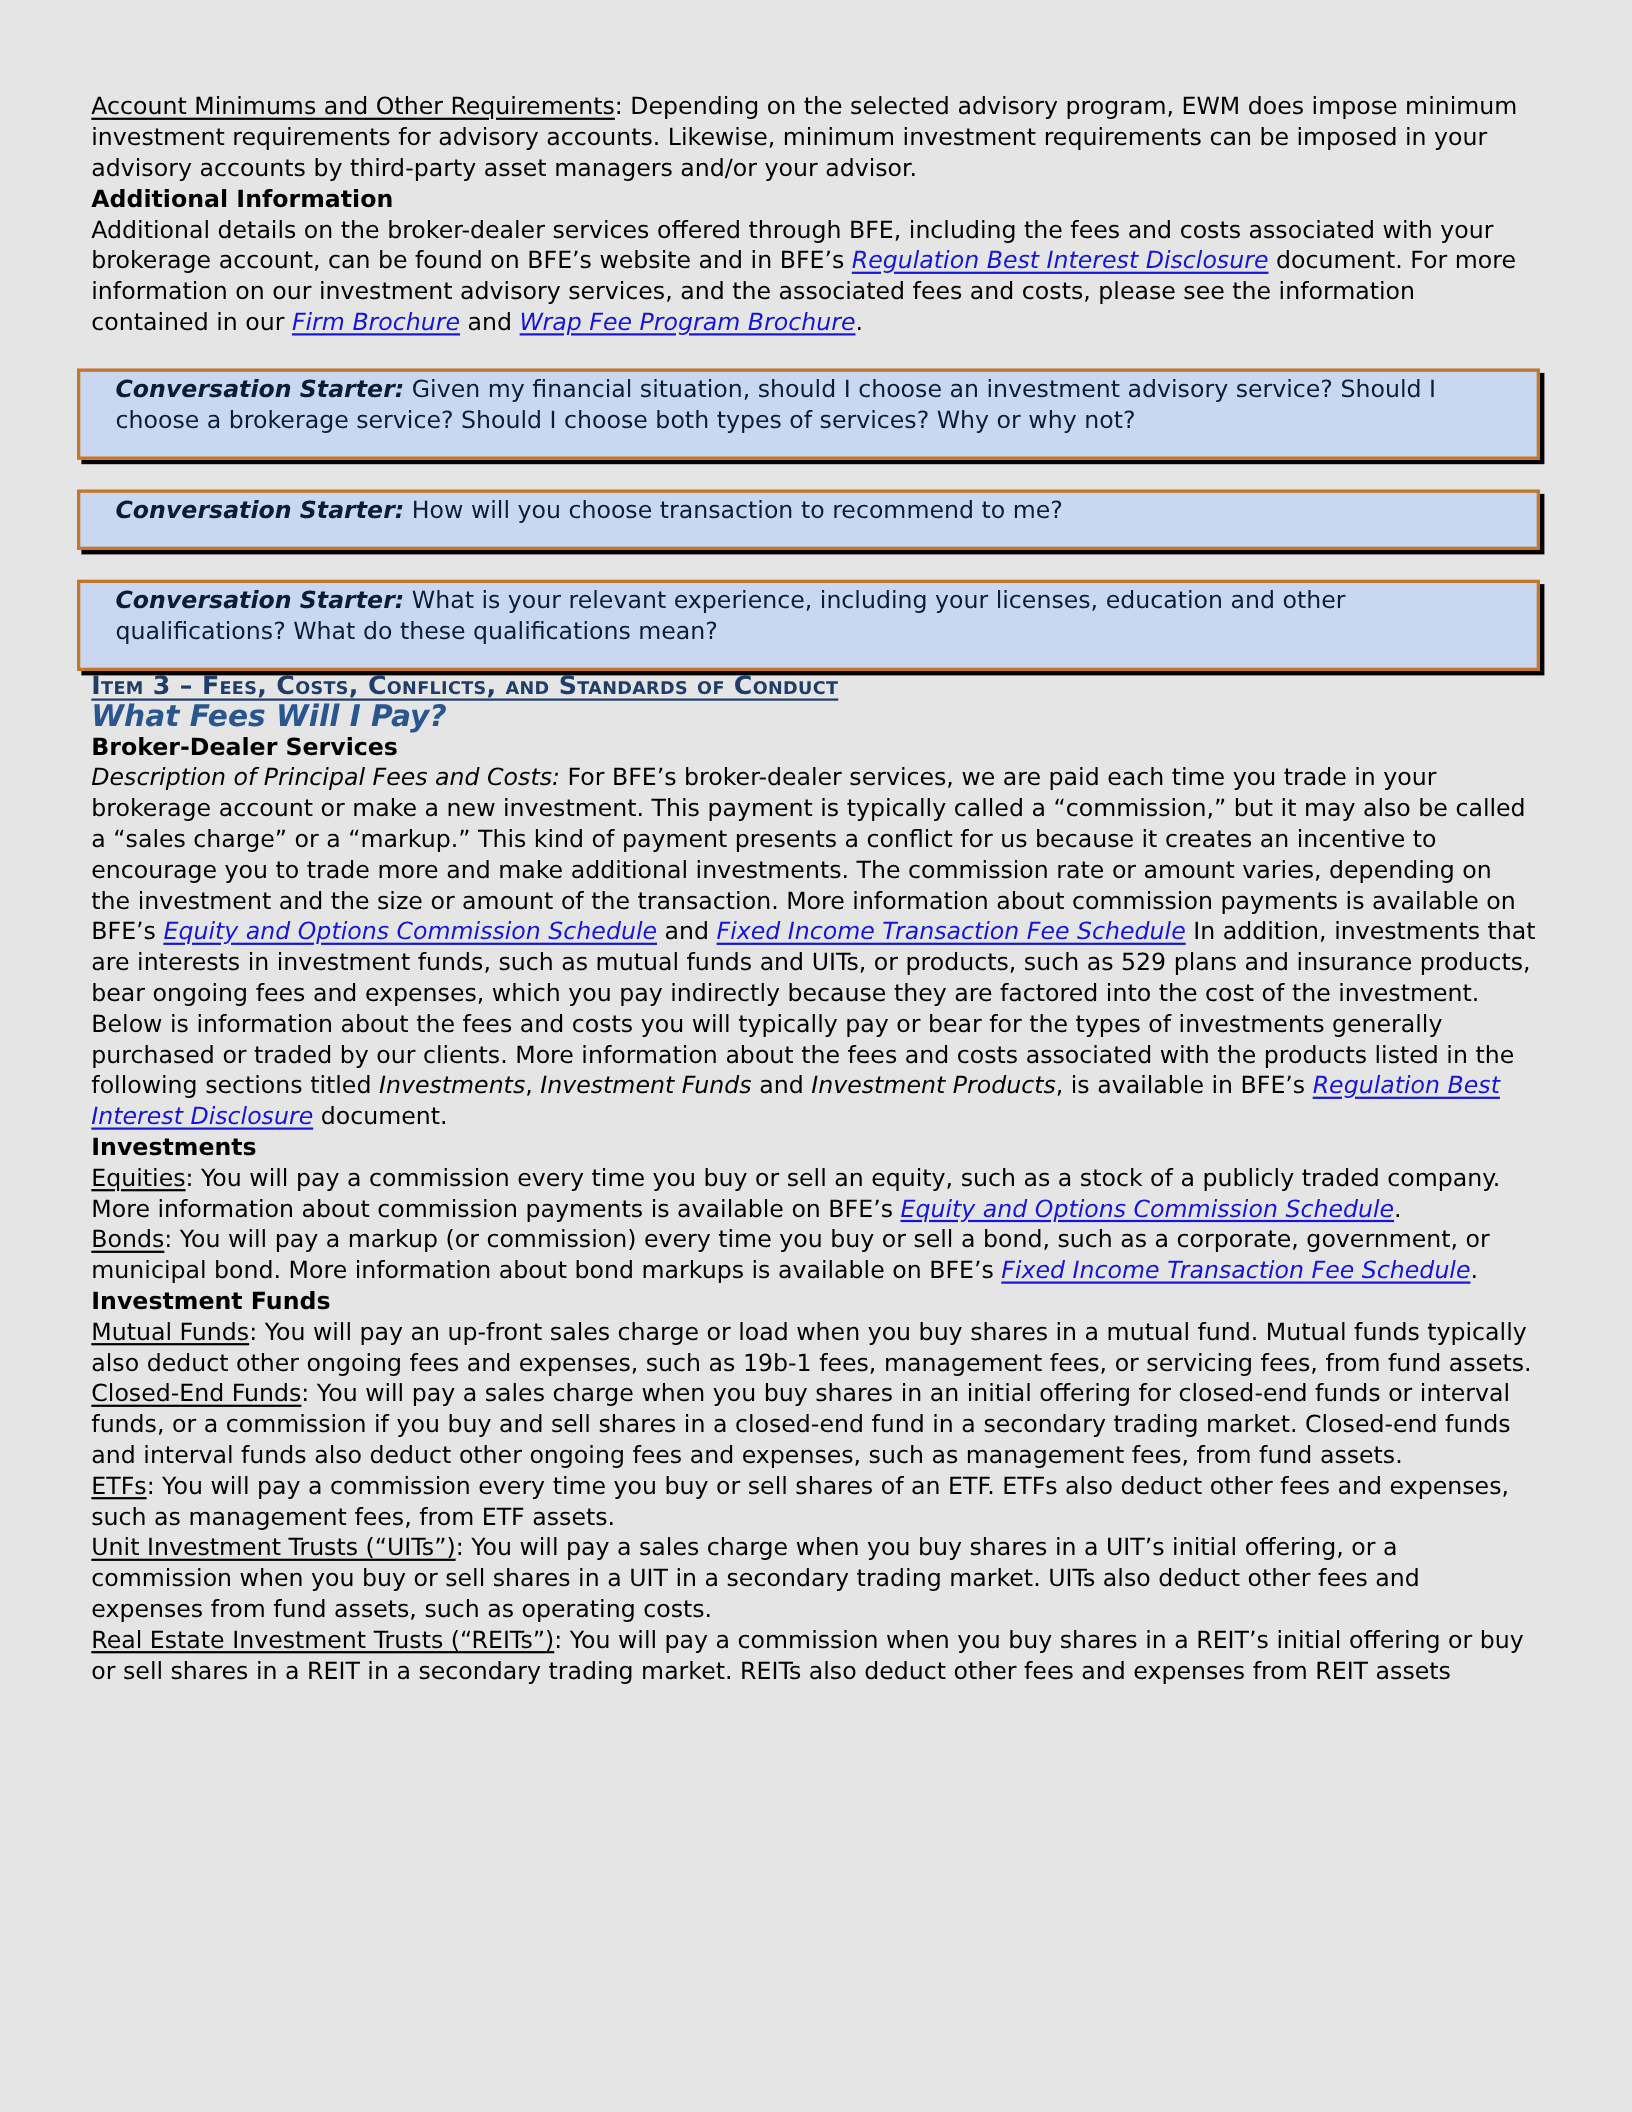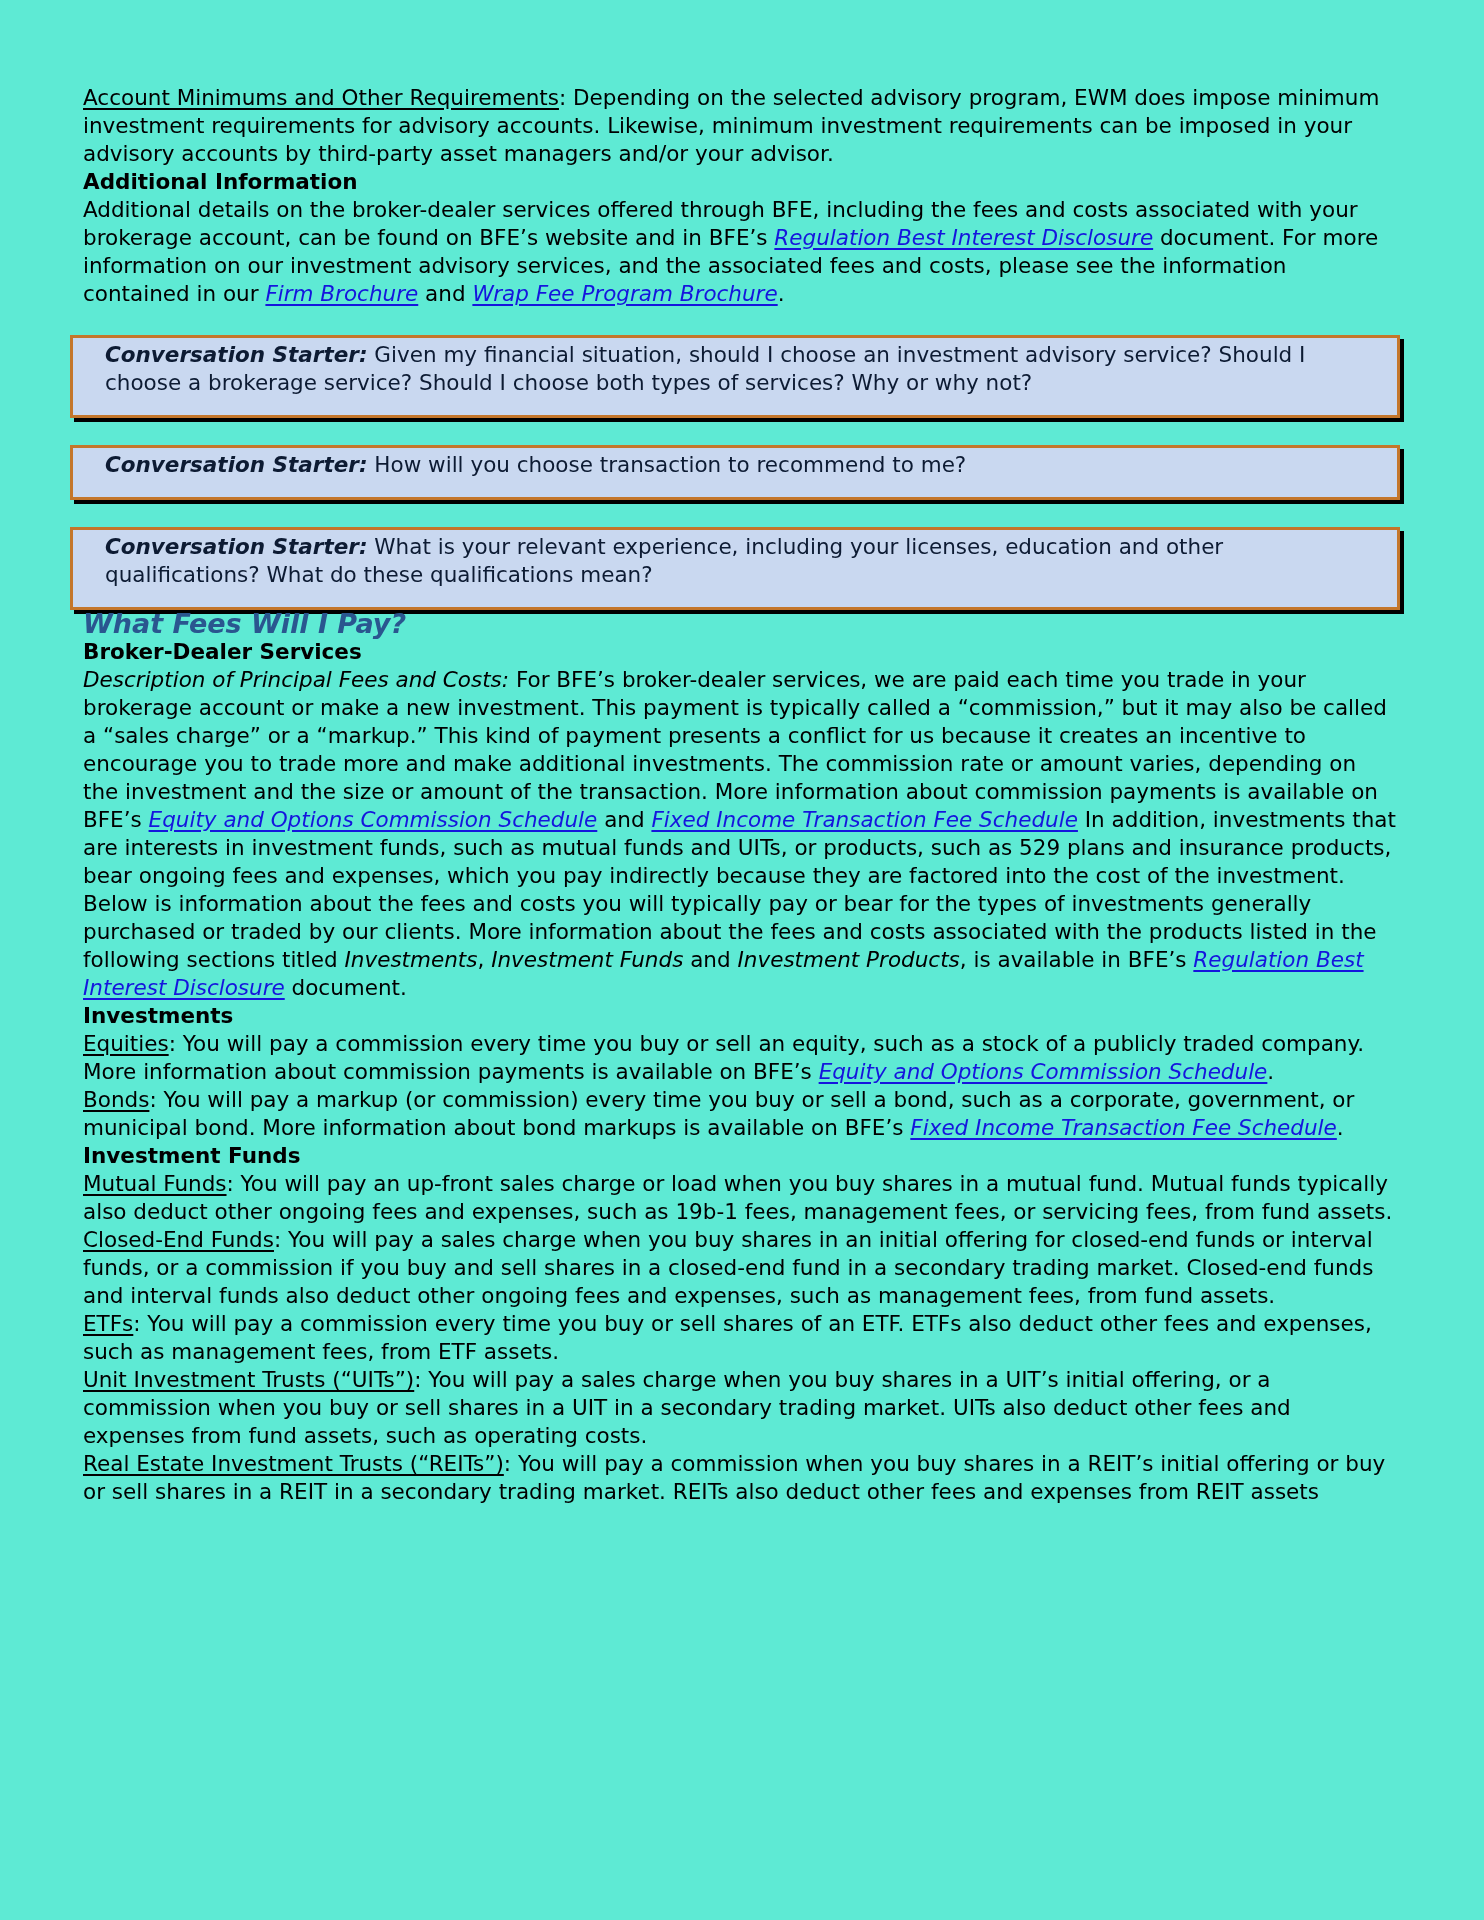--- a/index.html
+++ b/index.html
@@ -7,21 +7,21 @@
     --callout-border:#c4762b;
     --heading-navy:#1f3d68;
     --subheading-blue:#2a568f;
     --link-blue:#1515dd;
     --box-text:#0d1b33;
   }
   html,body{margin:0;padding:0;background:#ffffff;}
   .page{
     position:relative;
     width:1484px;height:1920px;
-    background:#5eead4;
+    background:#e5e5e5;
     box-sizing:border-box;
     padding:84px 87px 0 83px;
     font-family:"DejaVu Sans","Liberation Sans",sans-serif;
     font-size:21.5px;
     line-height:28px;
     color:#000000;
     overflow:hidden;
   }
   .content{width:1314px;}
   .content p{margin:0;}
@@ -72,20 +72,21 @@
       <p class="body"><span class="">Additional details on the broker-dealer services offered through BFE, including the fees and costs associated with your brokerage account, can be found on BFE’s website and in BFE’s </span><a class="lnk" href="#">Regulation Best Interest Disclosure</a><span class=""> document. For more information on our investment advisory services, and the associated fees and costs, please see the information contained in our </span><a class="lnk" href="#">Firm Brochure</a><span class=""> and </span><a class="lnk" href="#">Wrap Fee Program Brochure</a><span class="">.</span></p>
       <div class="callout gap">
         <p><span class="bi">Conversation Starter:</span><span class=""> Given my financial situation, should I choose an investment advisory service? Should I choose a brokerage service? Should I choose both types of services? Why or why not?</span></p>
       </div>
       <div class="callout gap">
         <p><span class="bi">Conversation Starter:</span><span class=""> How will you choose transaction to recommend to me?</span></p>
       </div>
       <div class="callout gap">
         <p><span class="bi">Conversation Starter:</span><span class=""> What is your relevant experience, including your licenses, education and other qualifications? What do these qualifications mean?</span></p>
       </div>
+      <p class="item-heading gap"><span class="">Item 3 – Fees, Costs, Conflicts, and Standards of Conduct</span></p>
       <p class="subheading gap-lg"><span class="">What Fees Will I Pay?</span></p>
       <p class="heading gap-lg"><span class="">Broker-Dealer Services</span></p>
       <p class="body"><span class="i">Description of Principal Fees and Costs:</span><span class=""> For BFE’s broker-dealer services, we are paid each time you trade in your brokerage account or make a new investment. This payment is typically called a “commission,” but it may also be called a “sales charge” or a “markup.” This kind of payment presents a conflict for us because it creates an incentive to encourage you to trade more and make additional investments. The commission rate or amount varies, depending on the investment and the size or amount of the transaction. More information about commission payments is available on BFE’s </span><a class="lnk" href="#">Equity and Options Commission Schedule</a><span class=""> and </span><a class="lnk" href="#">Fixed Income Transaction Fee Schedule</a><span class=""> In addition, investments that are interests in investment funds, such as mutual funds and UITs, or products, such as 529 plans and insurance products, bear ongoing fees and expenses, which you pay indirectly because they are factored into the cost of the investment. Below is information about the fees and costs you will typically pay or bear for the types of investments generally purchased or traded by our clients. More information about the fees and costs associated with the products listed in the following sections titled </span><span class="i">Investments</span><span class="">, </span><span class="i">Investment Funds</span><span class=""> and </span><span class="i">Investment Products</span><span class="">, is available in BFE’s </span><a class="lnk" href="#">Regulation Best Interest Disclosure</a><span class=""> document.</span></p>
       <p class="heading gap"><span class="">Investments</span></p>
       <p class="body"><span class="u">Equities</span><span class="">: You will pay a commission every time you buy or sell an equity, such as a stock of a publicly traded company. More information about commission payments is available on BFE’s </span><a class="lnk" href="#">Equity and Options Commission Schedule</a><span class="">.</span></p>
       <p class="body"><span class="u">Bonds</span><span class="">: You will pay a markup (or commission) every time you buy or sell a bond, such as a corporate, government, or municipal bond. More information about bond markups is available on BFE’s </span><a class="lnk" href="#">Fixed Income Transaction Fee Schedule</a><span class="">.</span></p>
       <p class="heading gap"><span class="">Investment Funds</span></p>
       <p class="body"><span class="u">Mutual Funds</span><span class="">: You will pay an up-front sales charge or load when you buy shares in a mutual fund. Mutual funds typically also deduct other ongoing fees and expenses, such as 19b-1 fees, management fees, or servicing fees, from fund assets.</span></p>
       <p class="body"><span class="u">Closed-End Funds</span><span class="">: You will pay a sales charge when you buy shares in an initial offering for closed-end funds or interval funds, or a commission if you buy and sell shares in a closed-end fund in a secondary trading market. Closed-end funds and interval funds also deduct other ongoing fees and expenses, such as management fees, from fund assets.</span></p>
       <p class="body"><span class="u">ETFs</span><span class="">: You will pay a commission every time you buy or sell shares of an ETF. ETFs also deduct other fees and expenses, such as management fees, from ETF assets.</span></p>

